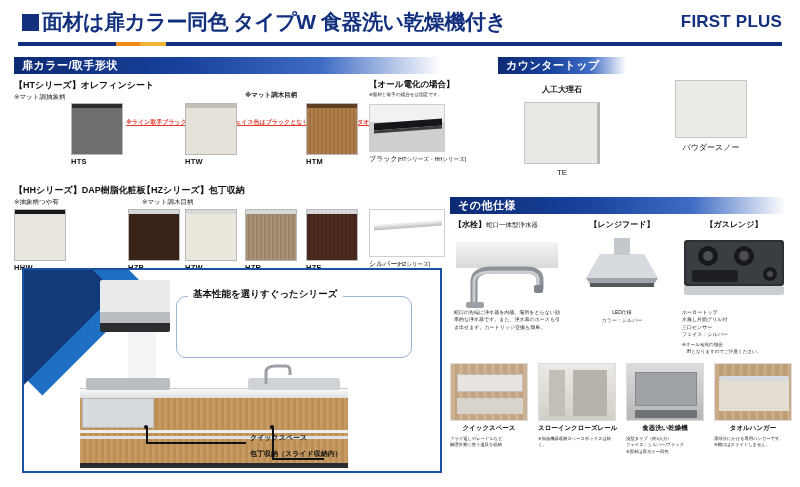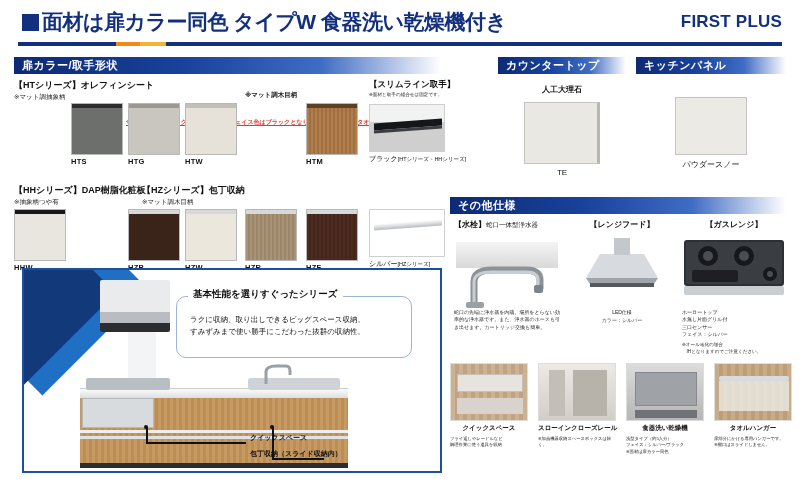--- a/index.html
+++ b/index.html
@@ -140,42 +140,36 @@
     </div>
     <div class="grp-sub" style="position:absolute; left:231px; top:33px; font-weight:bold;">※マット調木目柄</div>
 
     <div class="swatch-row" style="position:absolute; left:0; top:46px; height:72px; width:427px;">
       <div class="sw" style="left:57px">
         <div class="chip" style="background:#6d6f6d">
           <div class="toprail" style="background:#2c2d2c"></div>
         </div>
         <div class="name">HTS</div>
       </div>
-      <div class="sw" style="left:114px">
-        <div class="chip" style="background:#c9c6c0">
-          <div class="toprail" style="background:#9b9892"></div>
-        </div>
-        <div class="name">HTG</div>
-      </div>
       <div class="sw" style="left:171px">
         <div class="chip" style="background:#e6e2da">
           <div class="toprail" style="background:#c3bfb7"></div>
         </div>
         <div class="name">HTW</div>
       </div>
       <div class="sw" style="left:292px">
         <div class="chip" style="background:repeating-linear-gradient(90deg,#b07d4e 0 2px,#a1703f 2px 4px)">
           <div class="toprail" style="background:#5e3f22"></div>
         </div>
         <div class="name">HTM</div>
       </div>
     </div>
 
     <div class="handle-box" style="left:355px; top:22px;">
-      <div class="grp-title" style="font-size:8.5px;">【スリムライン取手】</div>
+      <div class="grp-title" style="font-size:8.5px;">【オール電化の場合】</div>
       <div style="font-size:4.6px; margin-top:1px;">※面材と取手の組合せは固定です。</div>
       <div class="handle-img" style="margin-top:7px; background:linear-gradient(180deg,#f2f2f2 0 38%, #cfcfcf 38% 100%);">
         <div style="position:absolute; left:4px; top:16px; width:68px; height:7px; background:#14161a; transform:skewY(-4deg);"></div>
         <div style="position:absolute; left:4px; top:23px; width:68px; height:3px; background:#3b3d40; transform:skewY(-4deg);"></div>
       </div>
       <div class="handle-cap">
         <span>ブラック</span><span class="small">[HTシリーズ・HHシリーズ]</span>
       </div>
     </div>
 
@@ -235,23 +229,20 @@
   <div class="panel-counter">
     <div class="barhead" style="width:128px">
       <div class="btxt">カウンタートップ</div>
     </div>
     <div class="mat-title">人工大理石</div>
     <div class="mat-chip" style="width:76px; height:62px; background:#eae8e2; border-right:3px solid #b9b7b1;"></div>
     <div class="mat-label">TE</div>
   </div>
 
   <div class="panel-kpanel">
-    <div class="barhead" style="width:150px">
-      <div class="btxt">キッチンパネル</div>
-    </div>
     <div class="mat-chip" style="width:72px; height:58px; margin-top:23px; background:#eceae4;"></div>
     <div class="mat-label">パウダースノー</div>
   </div>
 
   <div class="panel-other">
     <div class="barhead" style="width:336px">
       <div class="btxt">その他仕様</div>
     </div>
 
     <div class="spec-col" style="left:4px; width:108px;">
@@ -323,22 +314,20 @@
       <path d="M6 22 L6 10 Q6 4 16 4 L26 4 Q30 4 30 9 L30 13" stroke="#9aa0a6" stroke-width="3" fill="none"></path>
     </svg>
     <div style="position:absolute; left:56px; top:128px; width:268px; height:68px; background:repeating-linear-gradient(90deg,#c79a63 0 3px,#bb8e56 3px 6px);"></div>
     <div style="position:absolute; left:58px; top:128px; width:72px; height:30px; background:#d7dbde; border:1px solid #b4b8bb;"></div>
     <div style="position:absolute; left:56px; top:160px; width:268px; height:3px; background:#eceef0;"></div>
     <div style="position:absolute; left:56px; top:166px; width:268px; height:3px; background:#dfe2e4;"></div>
     <div style="position:absolute; left:56px; top:193px; width:268px; height:5px; background:#2b2d30;"></div>
 
     <div class="callout"></div>
     <div class="callout-title">基本性能を選りすぐったシリーズ</div>
-    <div class="callout-body" style="white-space:pre-line;">ラクに収納、取り出しできるビッグスペース収納。
-すみずみまで使い勝手にこだわった抜群の収納性。</div>
 
     <div class="cal-dot" style="left:120px; top:155px;"></div>
     <div class="cal-line" style="left:122px; top:157px; width:1.5px; height:16px;"></div>
     <div class="cal-line" style="left:122px; top:172px; width:100px; height:1.5px;"></div>
     <div class="cal-label" style="left:226px; top:163px;">クイックスペース</div>
 
     <div class="cal-dot" style="left:246px; top:155px;"></div>
     <div class="cal-line" style="left:248px; top:157px; width:1.5px; height:32px;"></div>
     <div class="cal-line" style="left:248px; top:188px; width:52px; height:1.5px;"></div>
     <div class="cal-label" style="left:226px; top:179px;">包丁収納（スライド収納内）</div>

